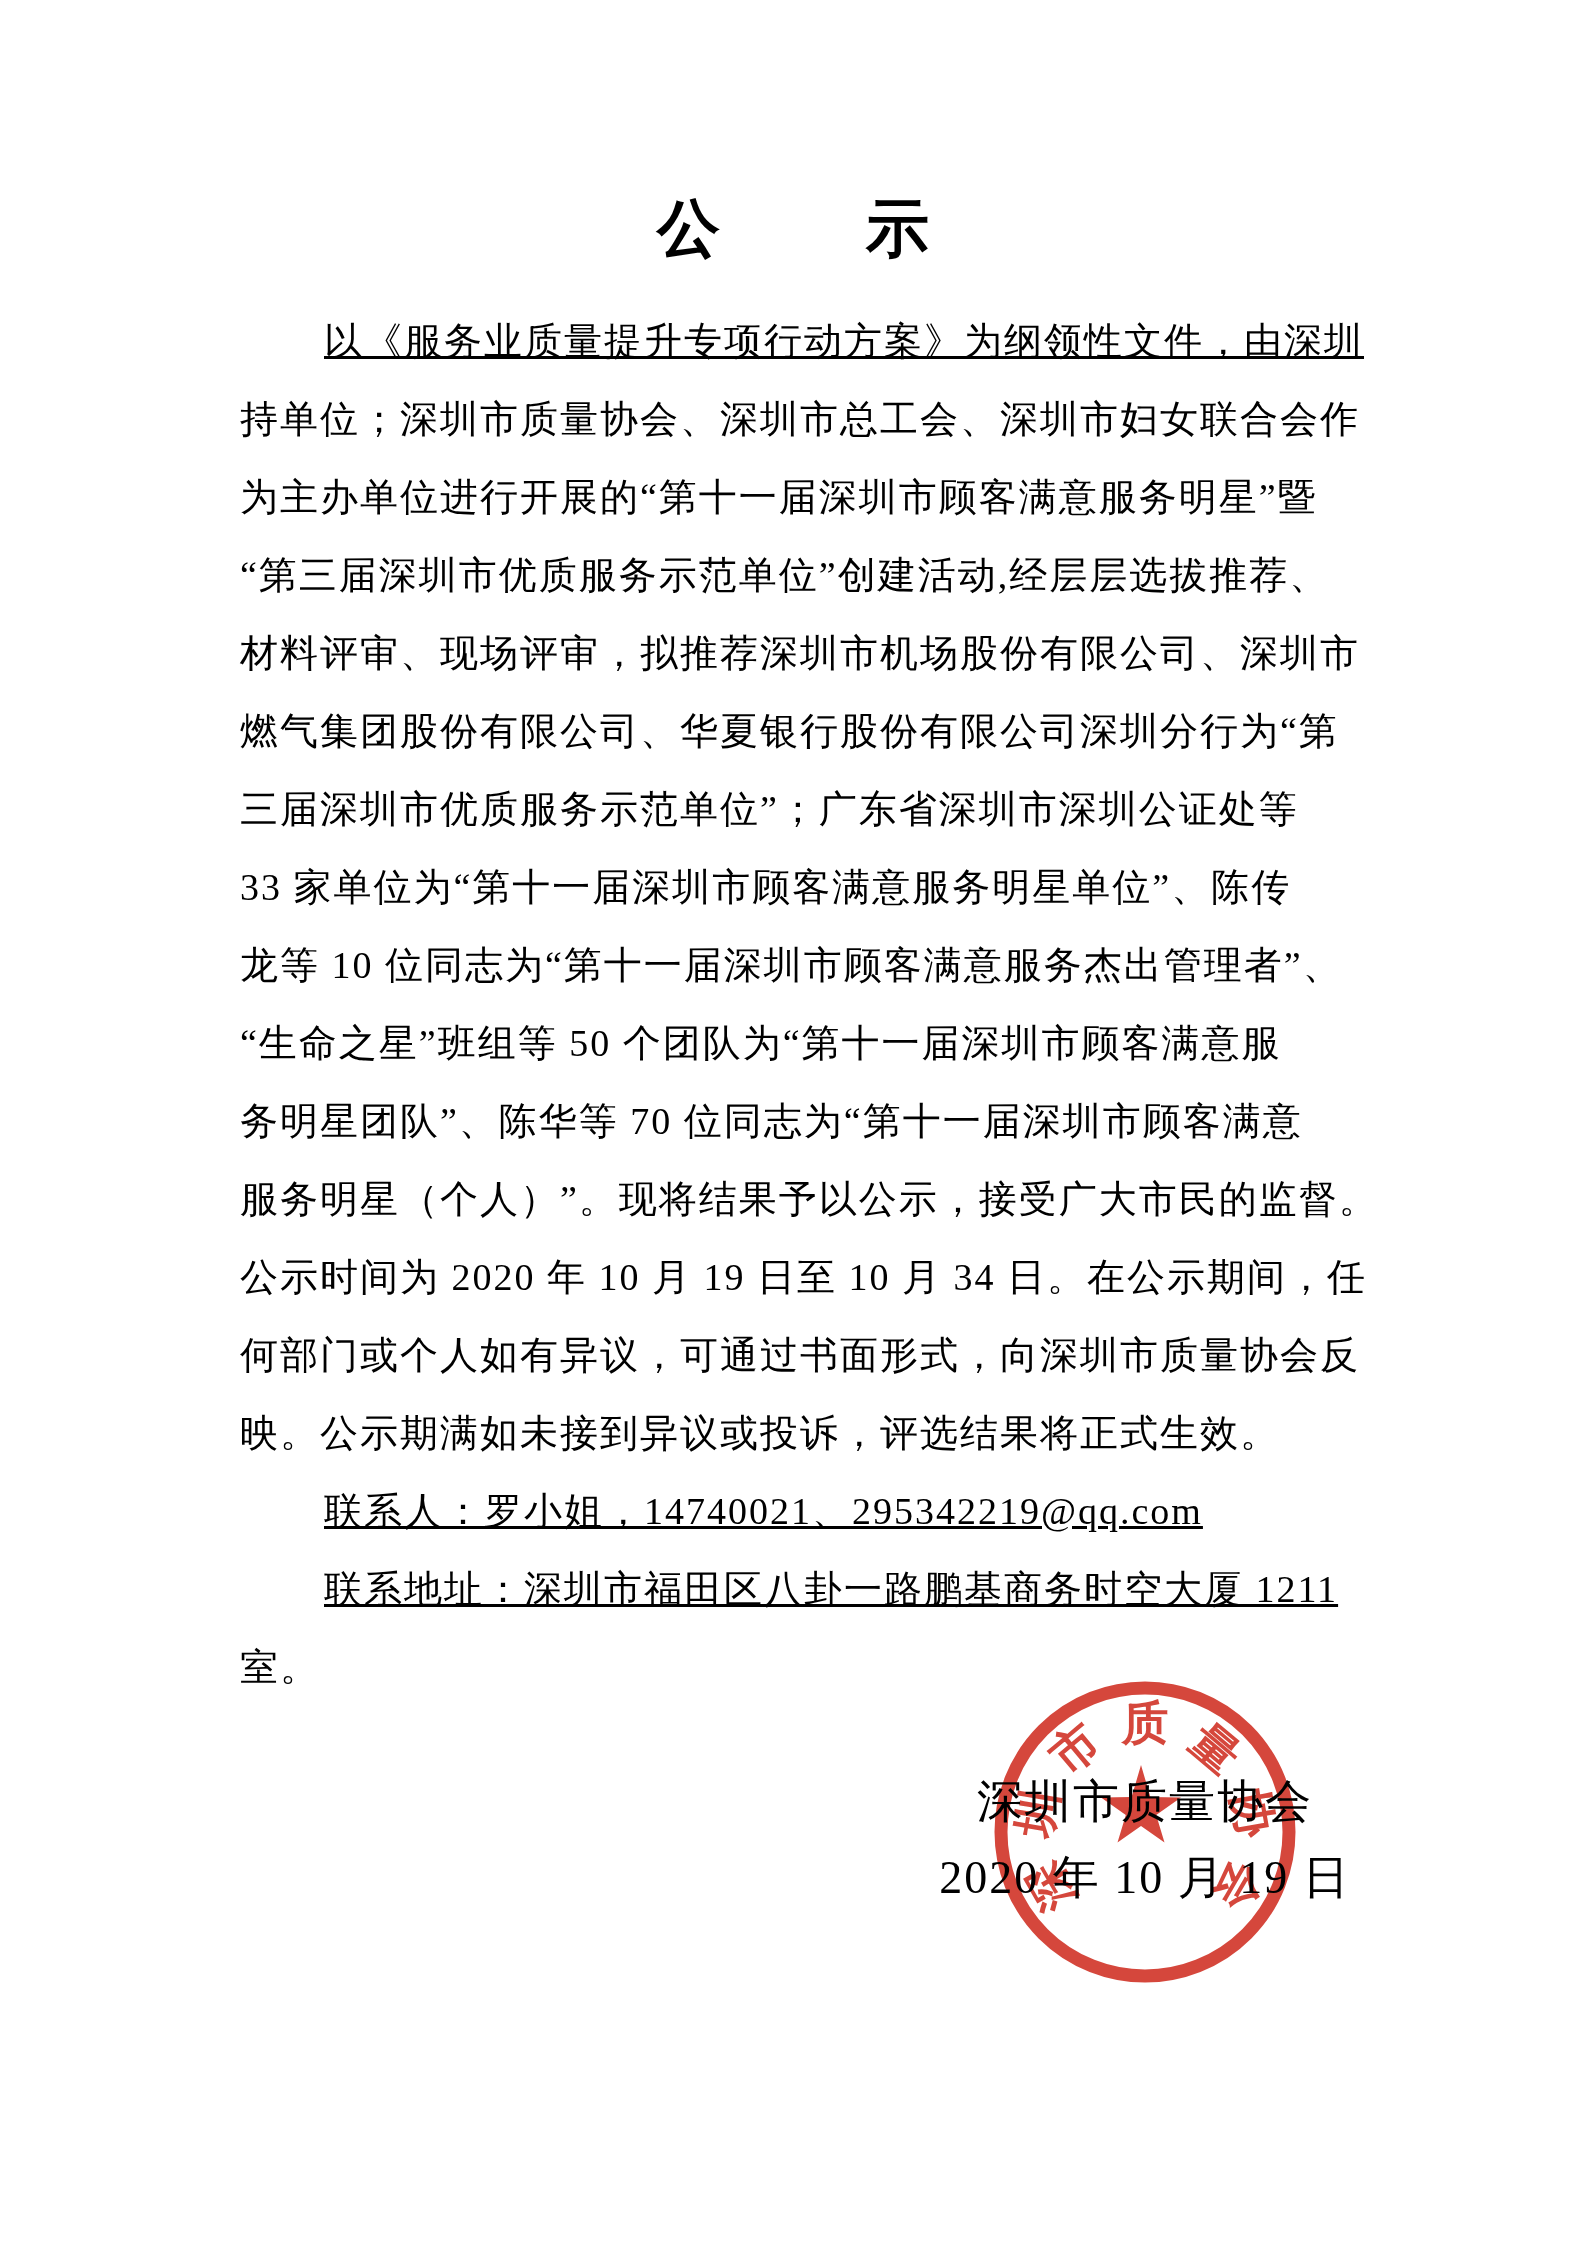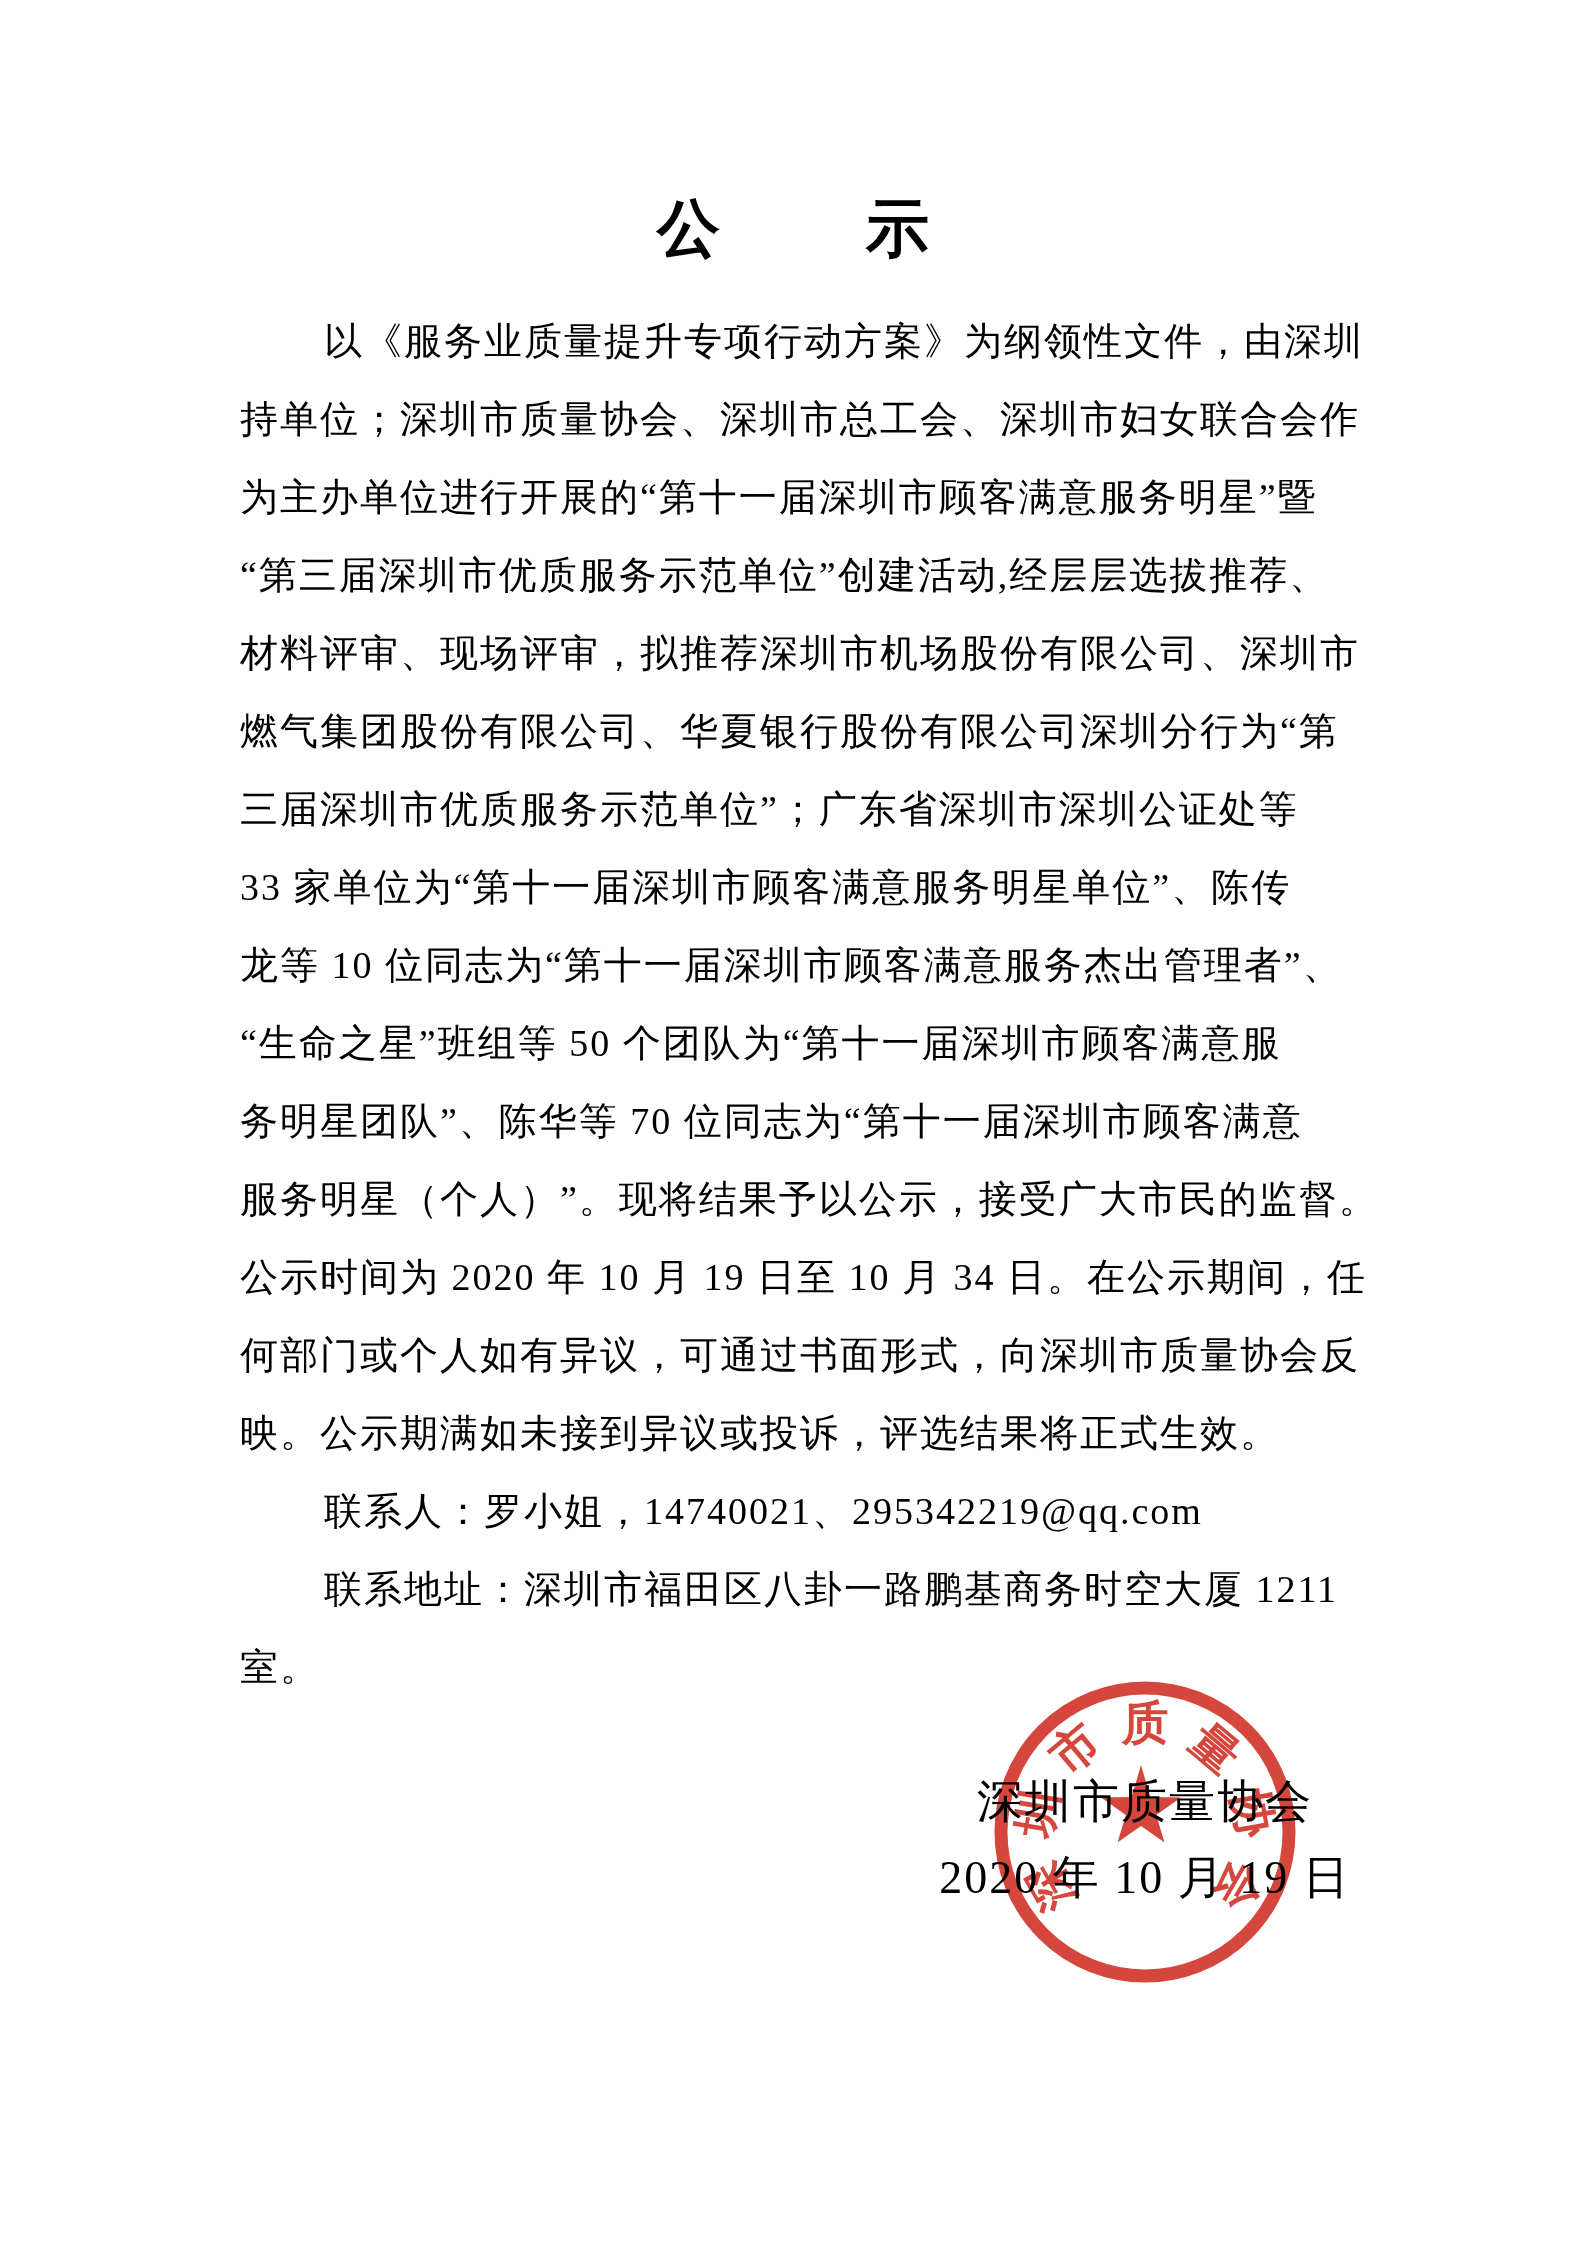--- a/index.html
+++ b/index.html
@@ -29,21 +29,21 @@
   .body-text {
     position: absolute;
     left: 240px;
     top: 302px;
     width: 1130px;
     font-size: 38px;
     line-height: 78px;
     letter-spacing: 2px;
   }
   .body-line { white-space: nowrap; }
-  .body-line.indent { padding-left: 84px; }
+  .body-line.indent { padding-left: 84px; text-decoration: underline; }
   .signature {
     position: absolute;
     left: 928px;
     top: 1764px;
     width: 434px;
     text-align: center;
     font-size: 46px;
     line-height: 76px;
     letter-spacing: 2px;
     z-index: 3;

